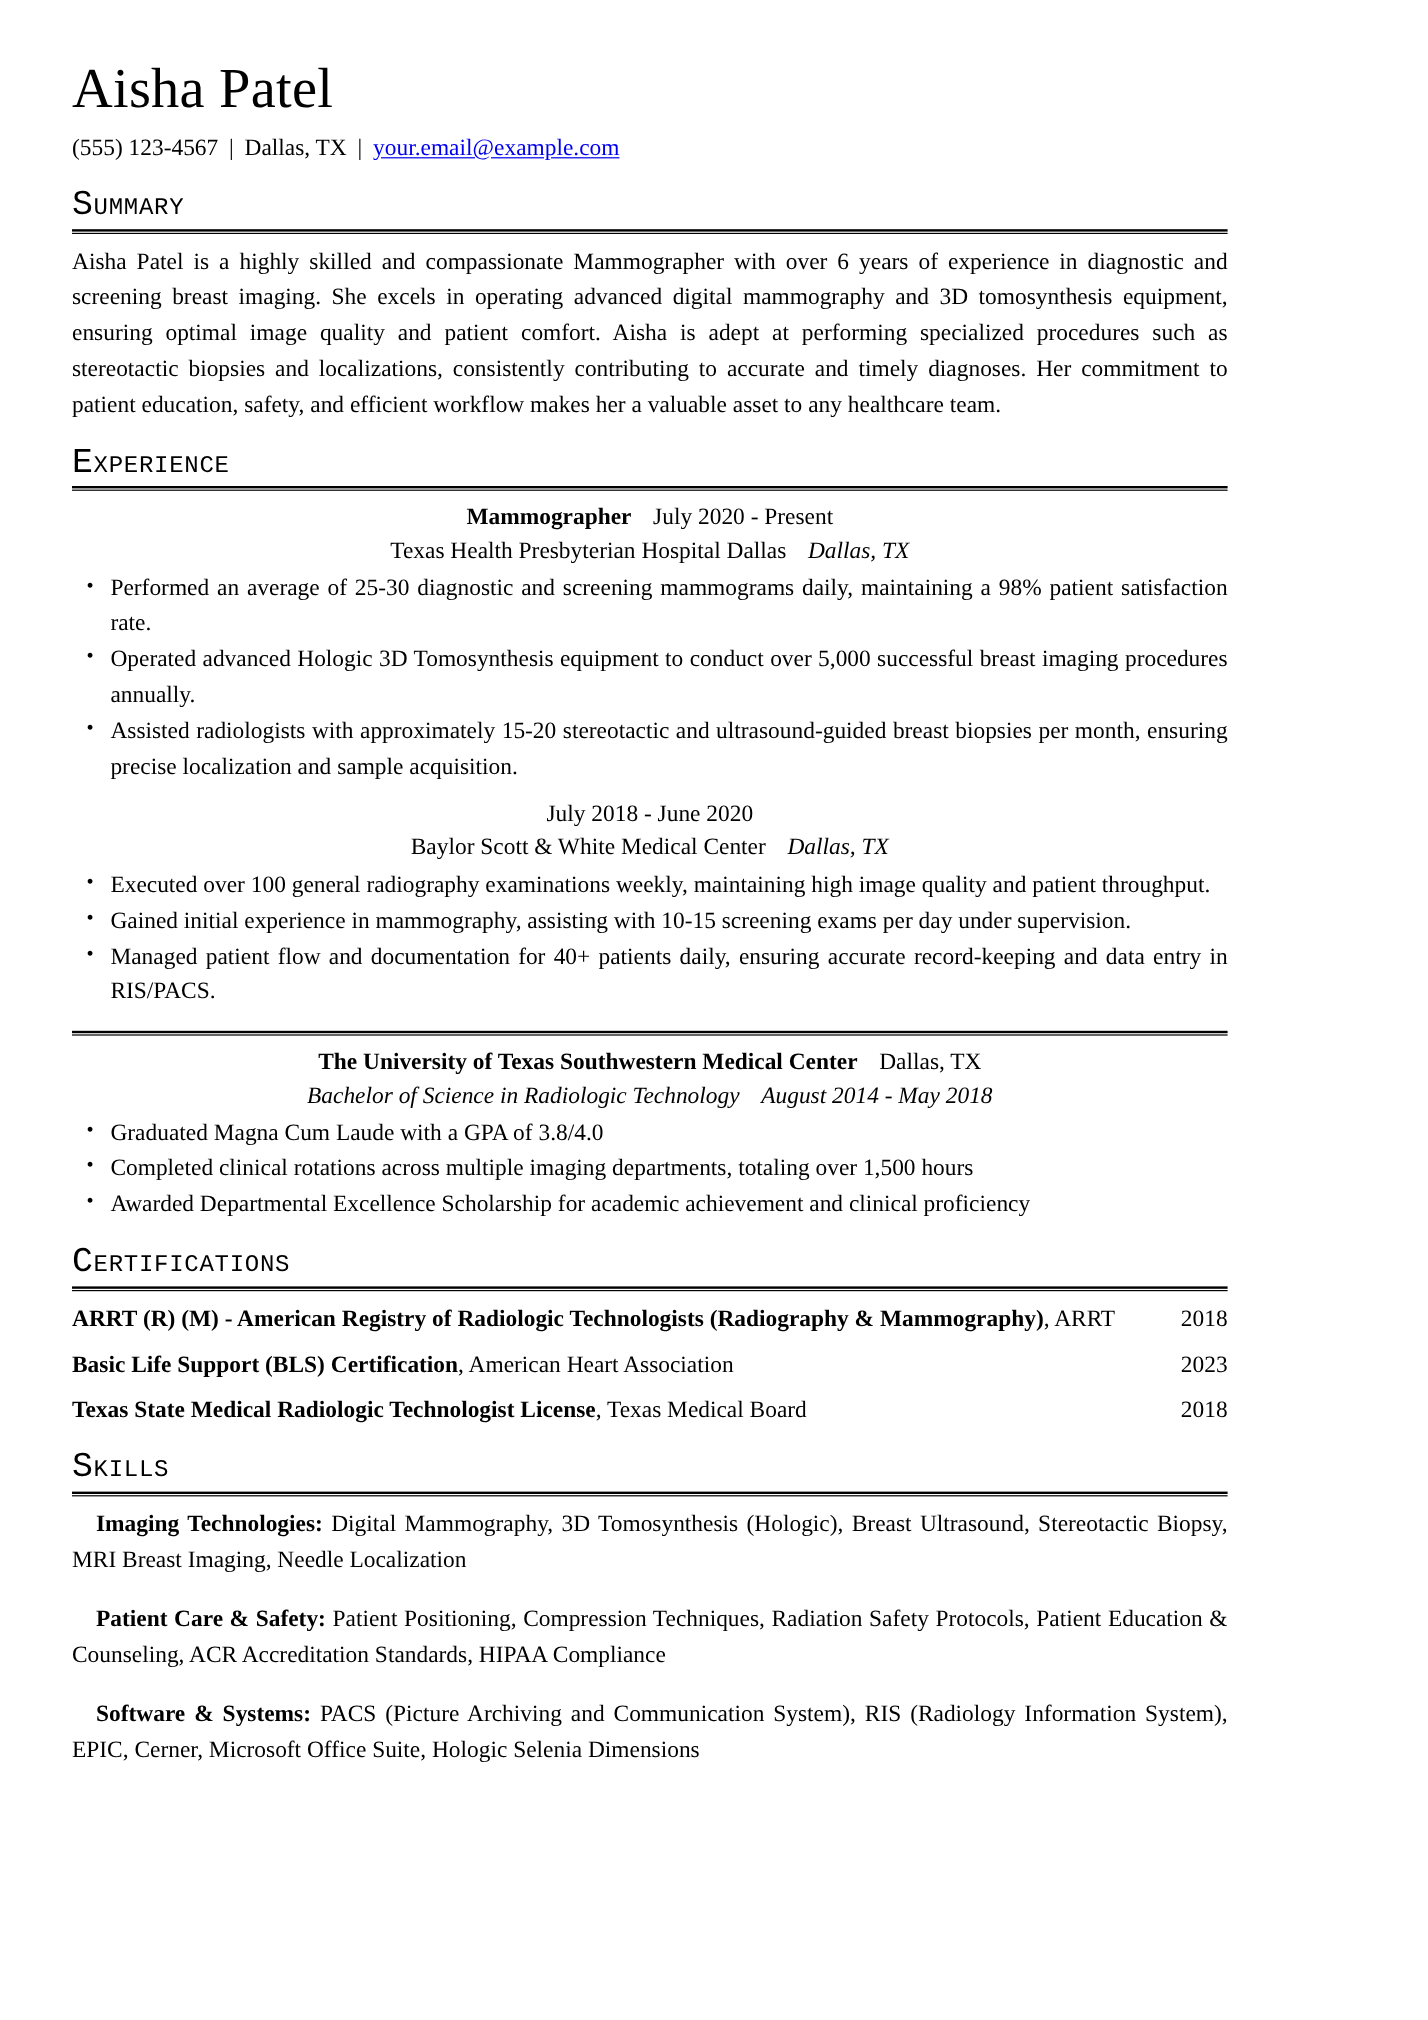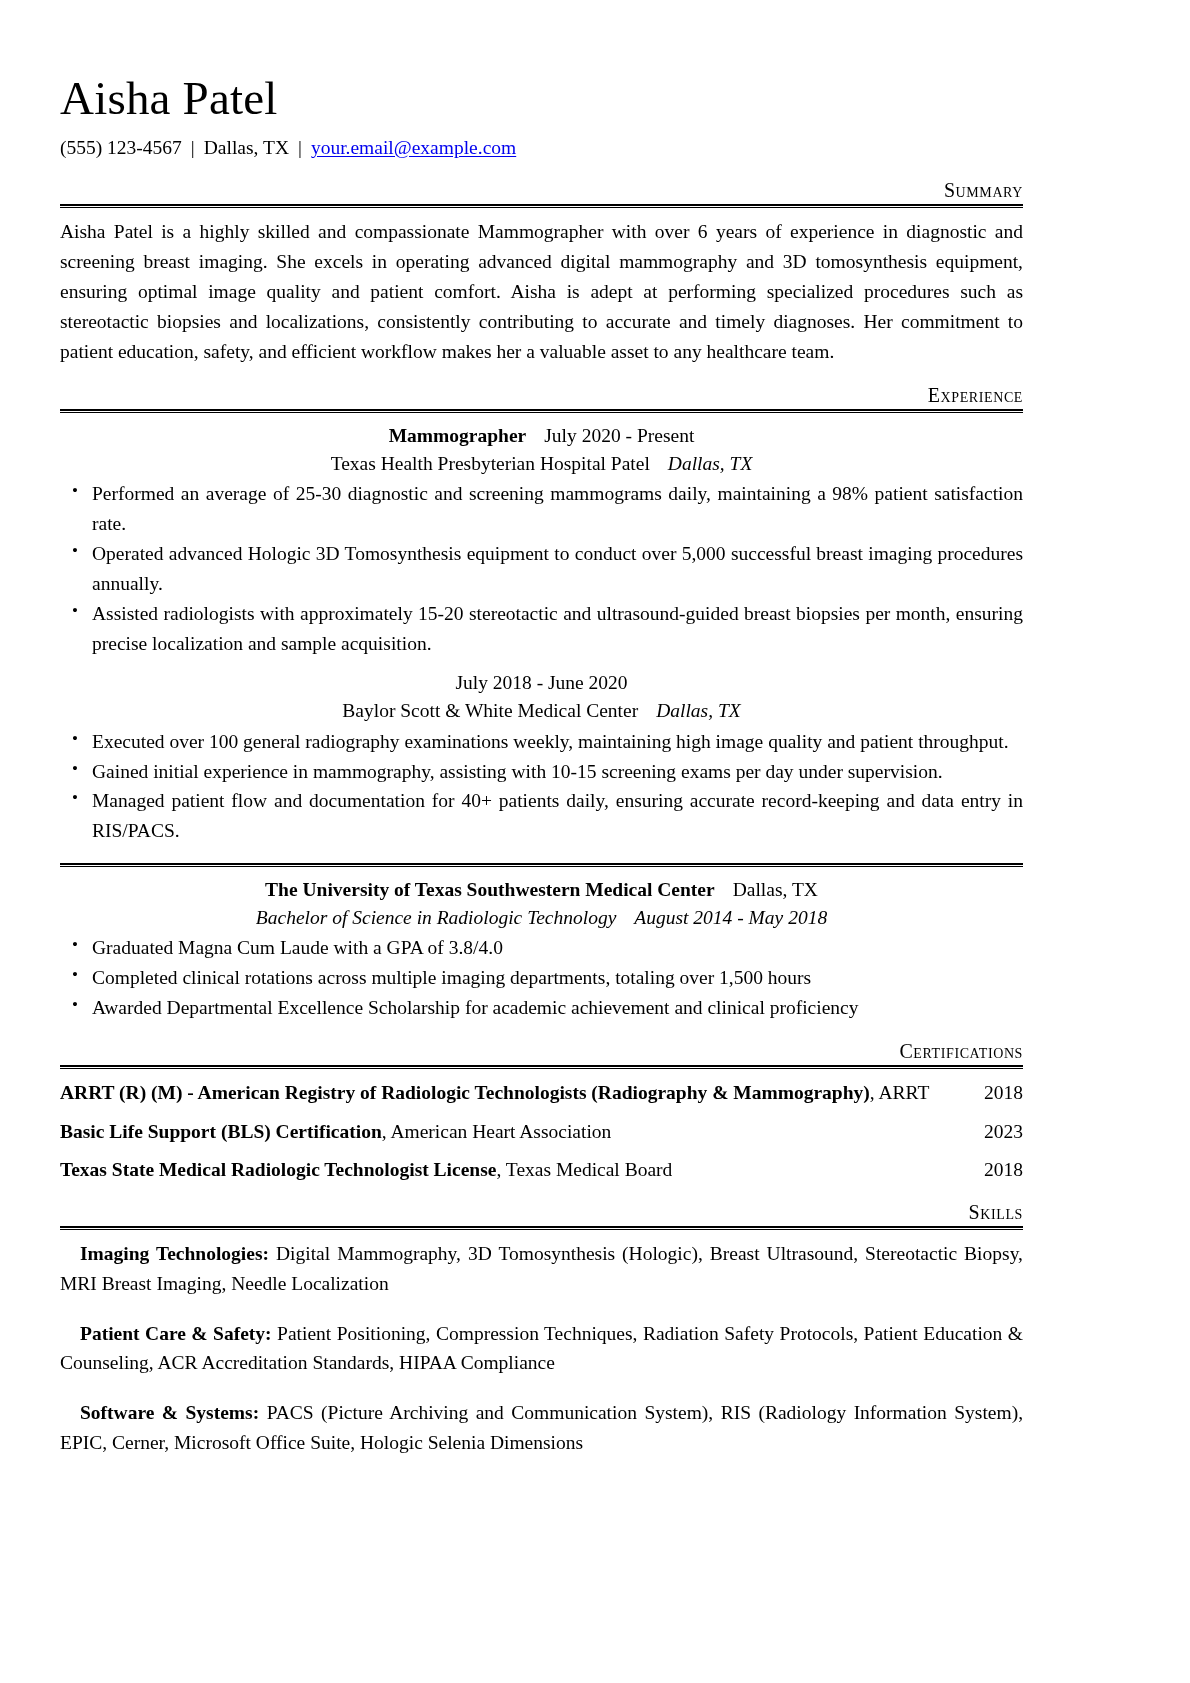--- a/index.html
+++ b/index.html
@@ -11,21 +11,21 @@
     width: 1190px;
     min-height: 1683px;
     font-family: "Liberation Serif", "DejaVu Serif", serif;
     color: #000000;
     -webkit-font-smoothing: antialiased;
   }
   .page {
     width: 1079px;
     min-height: 1683px;
     box-sizing: border-box;
-    padding: 68px 56px 40px 60px;
+    padding: 44px 56px 40px 60px;
     background: #ffffff;
   }
 
   
   .name {
     font-size: 47px;
     line-height: 1.06;
     font-weight: normal;
     letter-spacing: 0.2px;
     margin: 6px 0 0 0;
@@ -44,27 +44,28 @@
   .contact-email {
     text-decoration: underline;
     text-underline-offset: 2px;
   }
 
   
   .section {
     margin-top: 17px;
   }
   .section-title {
-    font-size: 20px;
+    font-size: 29px;
     line-height: 1.12;
     font-variant: small-caps;
     font-weight: normal;
     letter-spacing: 0.6px;
-    text-align: right;
+    text-align: left;
     margin: 0 0 3px 0;
+    font-family: Liberation Mono, monospace;
   }
   .section-rule {
     border: 0;
     border-top: 2.2px solid #000;
     border-bottom: 1px solid #000;
     height: 1px;
     margin: 0 0 9px 0;
     padding: 0;
   }
 
@@ -191,21 +192,21 @@
   <section class="section">
     <h2 class="section-title">Experience</h2>
     <hr class="section-rule">
 
     <div class="entry">
       <div class="entry-row">
         <span class="entry-title">Mammographer</span>
         <span class="entry-date">July 2020 - Present</span>
       </div>
       <div class="entry-row">
-        <span class="entry-org">Texas Health Presbyterian Hospital Patel</span>
+        <span class="entry-org">Texas Health Presbyterian Hospital Dallas</span>
         <span class="entry-loc">Dallas, TX</span>
       </div>
       <ul class="bullets">
         <li>Performed an average of 25-30 diagnostic and screening mammograms daily, maintaining a 98% patient satisfaction rate.</li>
         <li>Operated advanced Hologic 3D Tomosynthesis equipment to conduct over 5,000 successful breast imaging procedures annually.</li>
         <li>Assisted radiologists with approximately 15-20 stereotactic and ultrasound-guided breast biopsies per month, ensuring precise localization and sample acquisition.</li>
       </ul>
     </div>
 
     <div class="entry">

